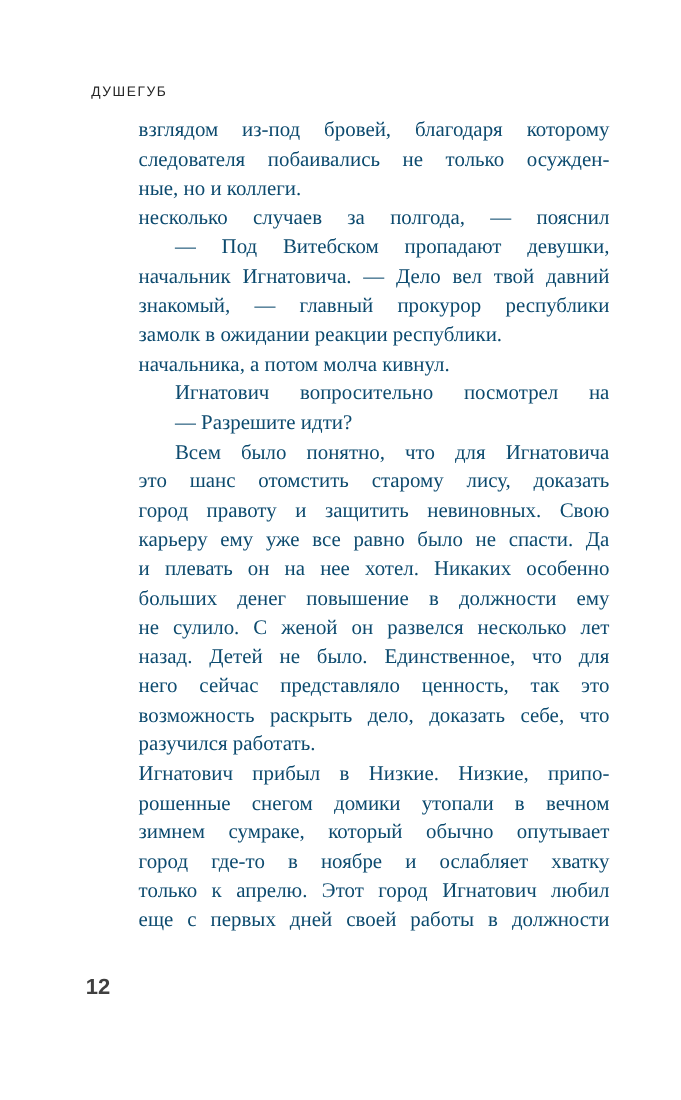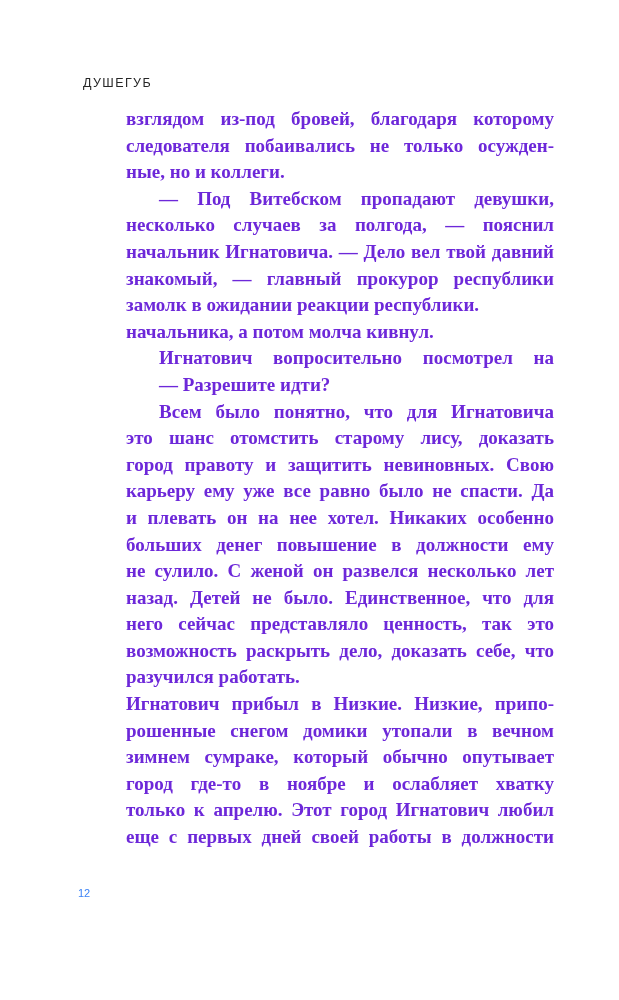--- a/index.html
+++ b/index.html
@@ -23,24 +23,23 @@
     font-size: 12.5px;
     line-height: 1;
     letter-spacing: 1.4px;
     color: #262626;
   }
   .text-block {
     position: absolute;
     left: 126px;
     top: 106px;
     width: 428px;
-    color: #6d28d9;
+    color: #0c4a6e;
     font-size: 19px;
     line-height: 26.6px;
-    font-weight: bold;
   }
   .paragraph {
     margin: 0;
     padding: 0;
   }
   .line {
     text-align: justify;
     text-align-last: justify;
     white-space: normal;
     hyphens: none;
@@ -49,41 +48,41 @@
     text-align-last: left;
   }
   .line.indent {
     text-indent: 33px;
   }
   .page-number {
     position: absolute;
     left: 78px;
     top: 888px;
     font-family: "Liberation Sans", "DejaVu Sans", sans-serif;
-    font-weight: normal;
-    font-size: 11px;
+    font-weight: bold;
+    font-size: 20px;
     line-height: 1;
-    color: #3b82f6;
+    color: #404040;
   }
 </style>
 </head>
 <body>
 
 <div class="book-page">
   <div class="running-header">ДУШЕГУБ</div>
 
   <div class="text-block">
       <div class="paragraph">
         <div class="line">взглядом из-под бровей, благодаря которому</div>
         <div class="line">следователя побаивались не только осужден-</div>
         <div class="line last">ные, но и коллеги.</div>
       </div>
       <div class="paragraph">
+        <div class="line">несколько случаев за полгода, — пояснил</div>
         <div class="line indent">— Под Витебском пропадают девушки,</div>
-        <div class="line">несколько случаев за полгода, — пояснил</div>
         <div class="line">начальник Игнатовича. — Дело вел твой давний</div>
         <div class="line">знакомый, — главный прокурор республики</div>
         <div class="line last">замолк в ожидании реакции республики.</div>
       </div>
       <div class="paragraph">
         <div class="line last">начальника, а потом молча кивнул.</div>
         <div class="line indent">Игнатович вопросительно посмотрел на</div>
       </div>
       <div class="paragraph">
         <div class="line indent last">— Разрешите идти?</div>

